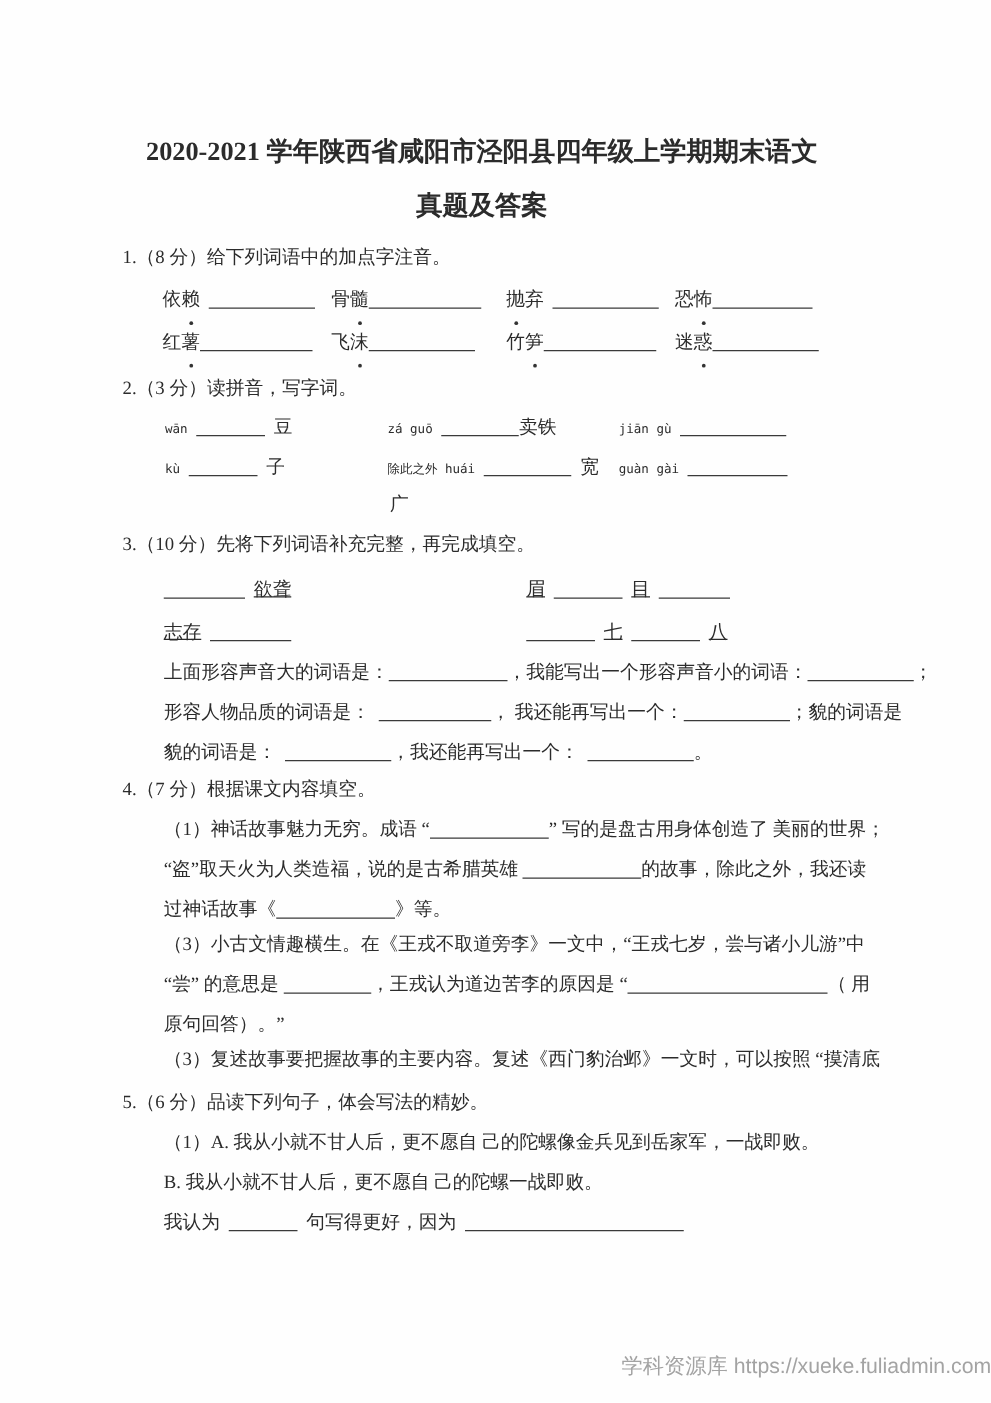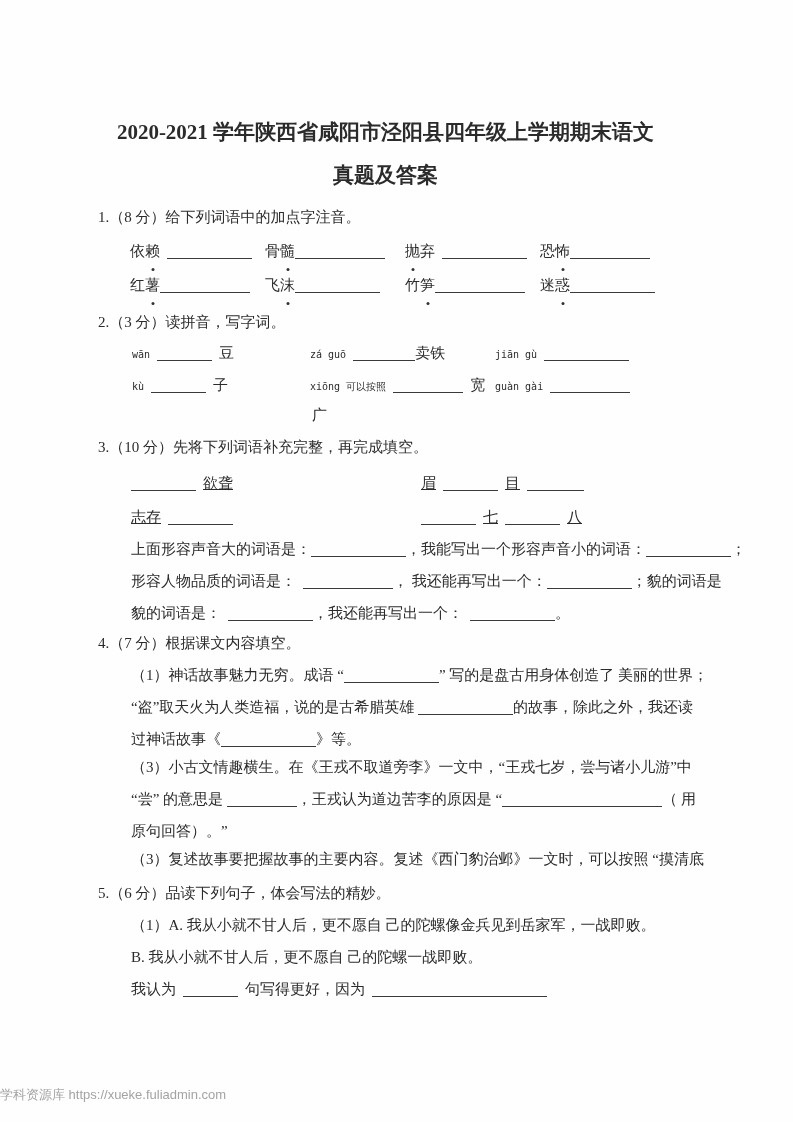--- a/index.html
+++ b/index.html
@@ -4,21 +4,21 @@
 <style>
   html,body{margin:0;padding:0;background:#ffffff;}
   .page{
     position:relative;
     width:793px;height:1122px;
     background:#fefefe;
     font-family:"Liberation Serif","DejaVu Serif",serif;
     color:#2b2b2b;
     overflow:hidden;
   }
-  .content{padding:100px 120px 0 98px;margin-top:11px;}
+  .content{padding:100px 120px 0 98px;}
   .title-line{
     text-align:center;
     font-weight:bold;
     font-size:21px;
     height:43px;line-height:43px;
     white-space:nowrap;
   }
   .ln{height:32px;line-height:32px;font-size:15px;white-space:nowrap;}
   .qheader{margin-left:0;}
   .indent{margin-left:33px;}
@@ -52,23 +52,23 @@
     font-family:"DejaVu Sans Mono","Liberation Mono",monospace;
     font-size:10px;
   }
   .mt-2{margin-top:-2px}.mt-4{margin-top:-4px}.mt2{margin-top:2px}
   .mt4{margin-top:4px}.mt6{margin-top:6px}.h30{height:30px;line-height:30px}
   .h28{height:28px;line-height:28px}
   .wrapchar{margin-left:214px;}
   .footer{
     position:absolute;
     bottom:18px;left:0;width:100%;
-    text-align:left;
+    text-align:right;
     font-family:"Liberation Sans","DejaVu Sans",sans-serif;
-    font-size:13px;
+    font-size:17px;
     color:#a3a3a3;
   }
 </style>
 </head>
 <body>
 
 <div class="page">
   <div class="content">
 
     <div class="title-line">2020-2021 学年陕西省咸阳市泾阳县四年级上学期期末语文</div>
@@ -89,21 +89,21 @@
     </div>
 
     <div class="ln qheader mt6 h30">2.（3 分）读拼音，写字词。</div>
     <div class="ln q2row">
       <span><span class="py">wān</span><span class="blank w55 gap"></span><span>豆</span></span>
       <span><span class="py">zá  guō</span><span class="blank w62 gapl"></span><span>卖铁</span></span>
       <span><span class="py">jiān  gù</span><span class="blank w85 gap"></span></span>
     </div>
     <div class="ln q2row mt2 h28">
       <span><span class="py">kù</span><span class="blank w55 gap"></span><span>子</span></span>
-      <span><span class="py">xiōng 可以按照</span><span class="blank w70 gap"></span><span>宽</span></span>
+      <span><span class="py">除此之外 huái</span><span class="blank w70 gap"></span><span>宽</span></span>
       <span><span class="py">guàn  gài</span><span class="blank w80 gap"></span></span>
     </div>
     <div class="ln wrapchar">广</div>
 
     <div class="ln qheader">3.（10 分）先将下列词语补充完整，再完成填空。</div>
     <div class="ln q3row mt4">
       <span><span class="blank w65"></span><span class="gapl">欲聋</span></span>
       <span><span>眉</span><span class="blank w55 gap"></span><span>目</span><span class="blank w57 gap"></span></span>
     </div>
     <div class="ln q3row mt2">

